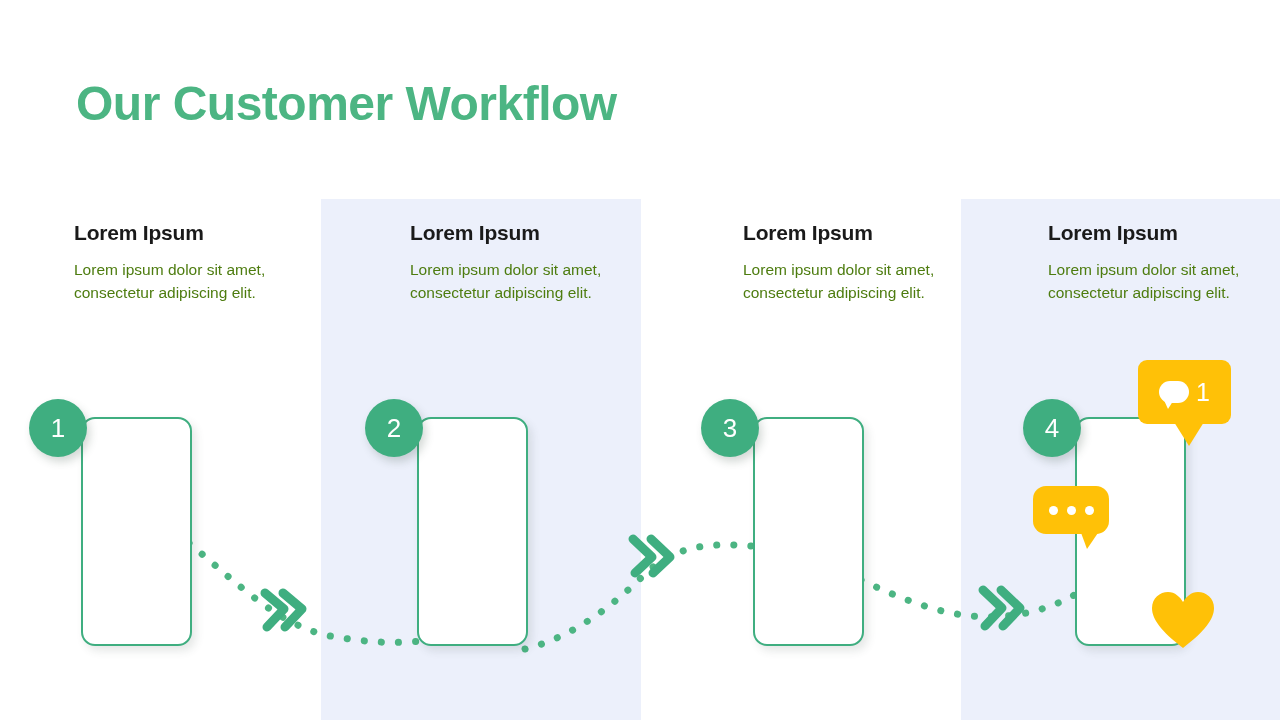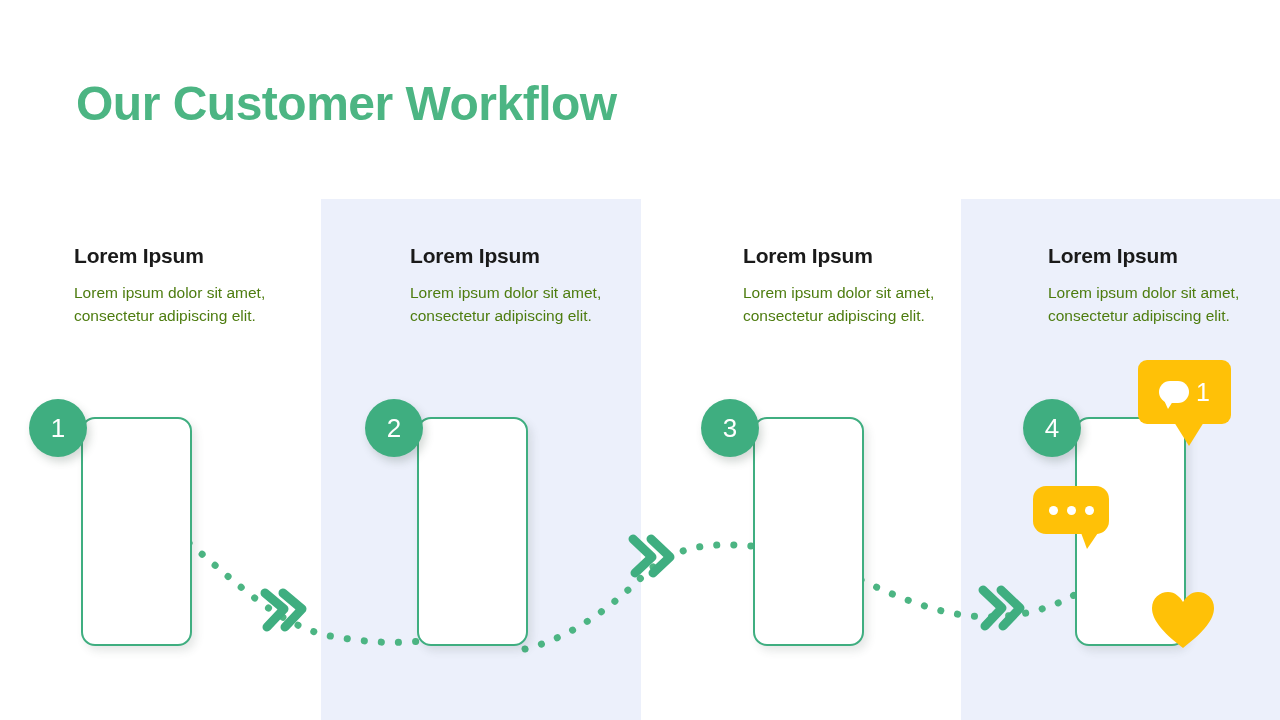--- a/index.html
+++ b/index.html
@@ -38,21 +38,21 @@
     font-size: 48px;
     font-weight: bold;
     letter-spacing: -0.5px;
     color: #4cb583;
     white-space: nowrap;
   }
 
   
   .col {
     position: absolute;
-    top: 223px;
+    top: 200px;
     width: 230px;
   }
   .col-head {
     font-size: 21px;
     font-weight: bold;
     color: #1a1a1a;
     letter-spacing: -0.2px;
     margin-bottom: 14px;
     white-space: nowrap;
   }

